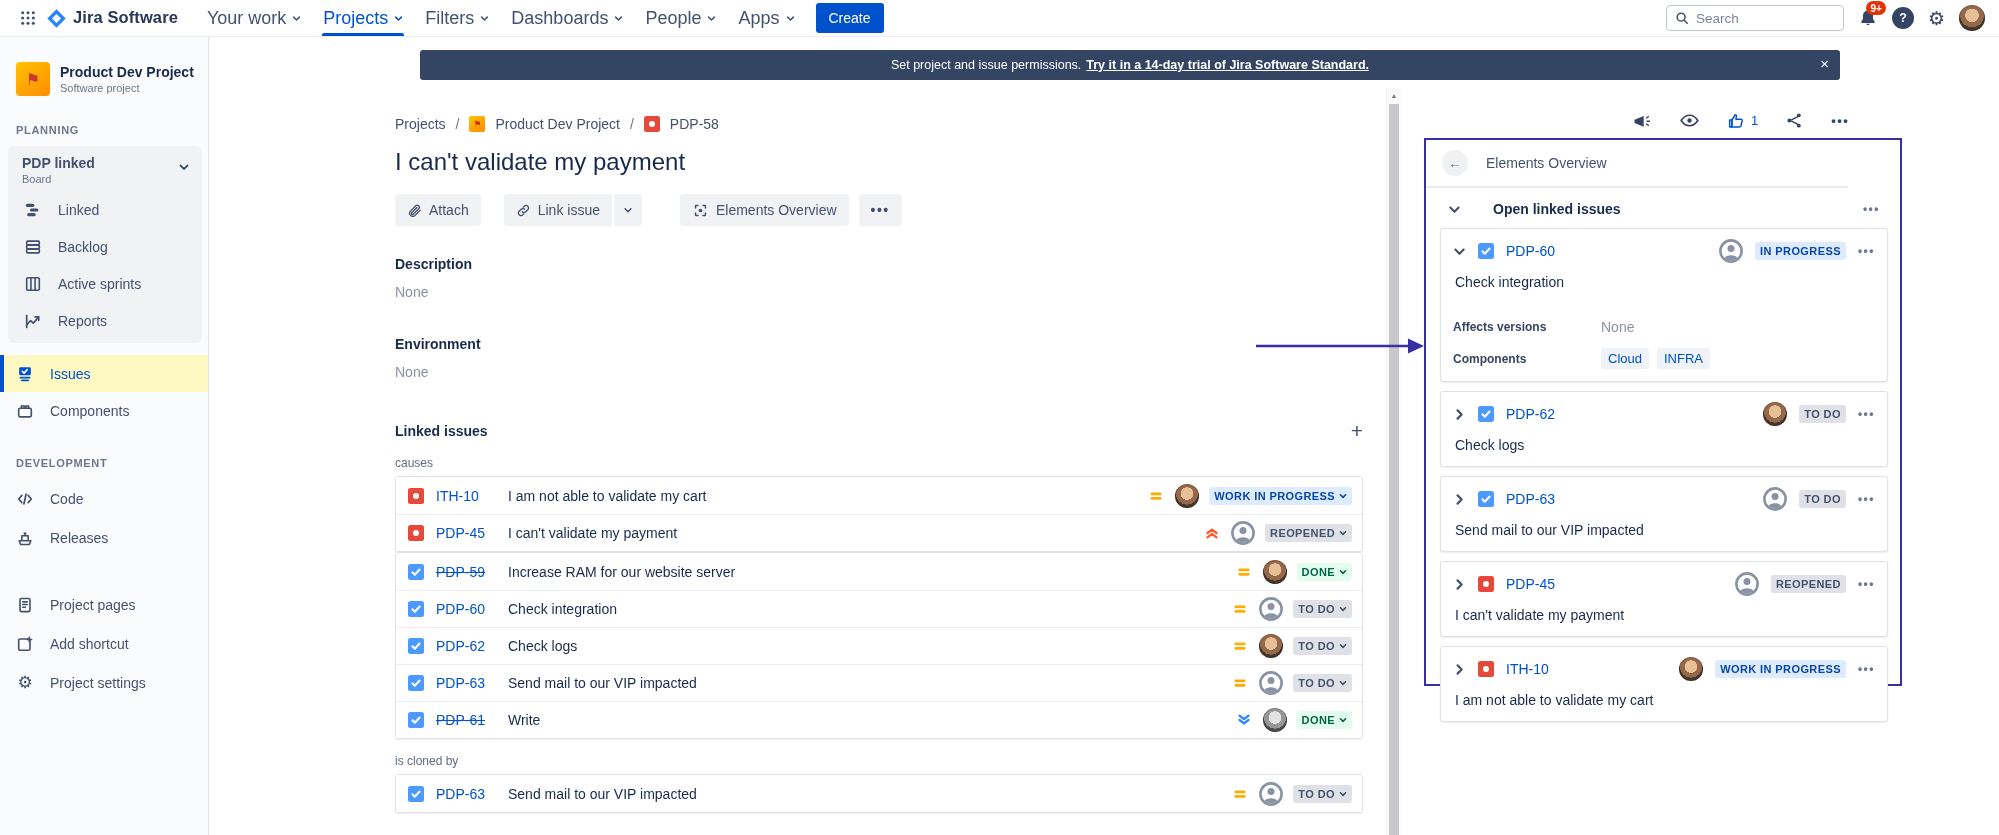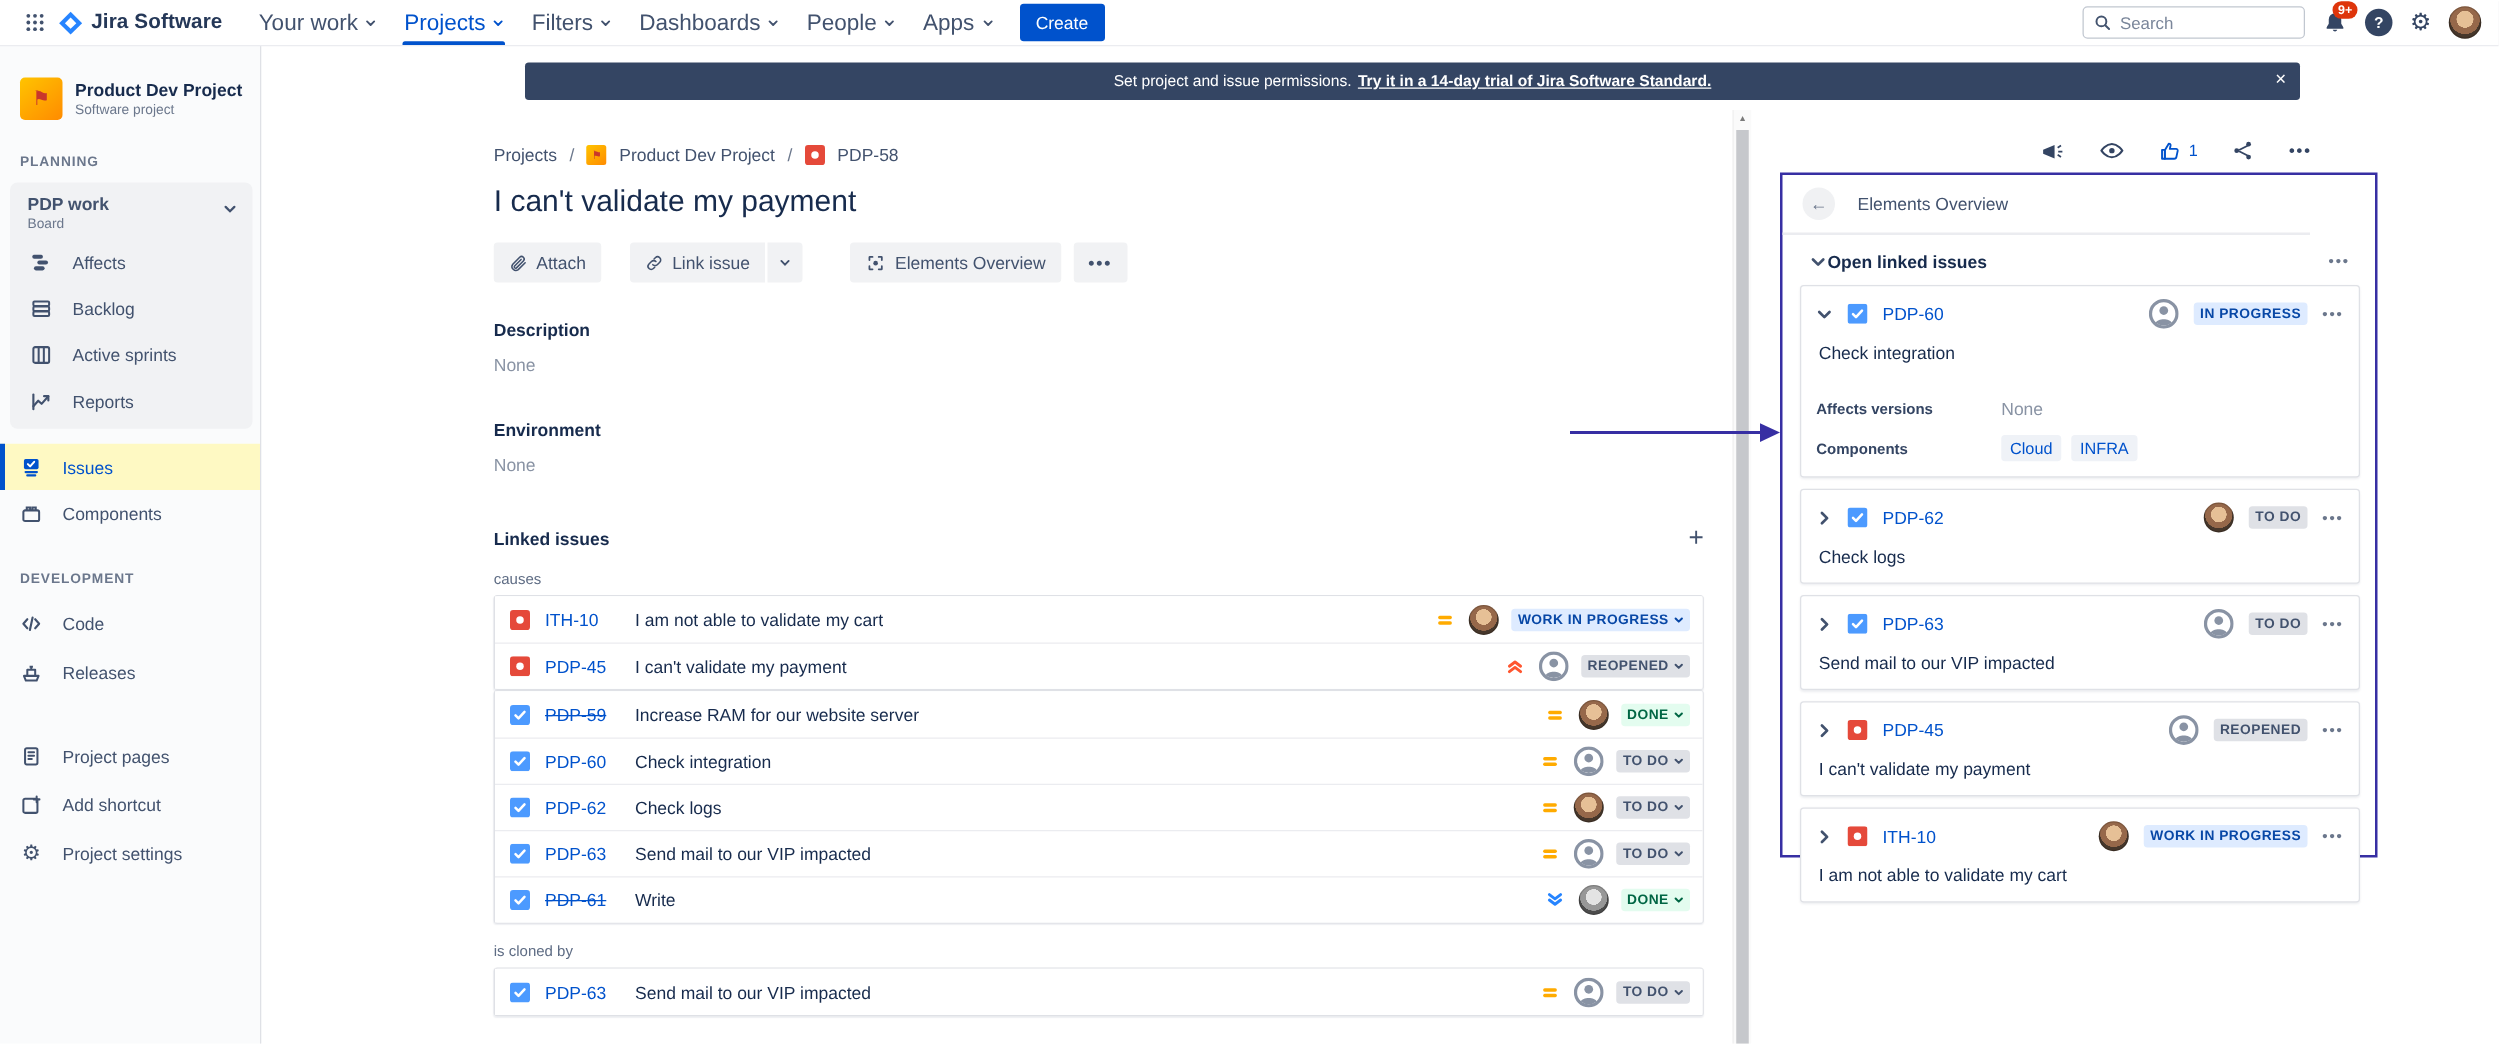--- a/index.html
+++ b/index.html
@@ -105,21 +105,21 @@
 
   
   .arrow{position:absolute;left:1254px;top:333px;z-index:15}
 
   
   .panel{position:absolute;left:1424px;top:138px;width:478px;height:548px;background:#fff;border:2px solid #372FA3;z-index:40}
   .panel-head{height:46px;display:flex;align-items:center;gap:18px;padding:0 16px}
   .back-btn{width:26px;height:26px;border-radius:50%;background:#F0F1F3;color:#6B778C;display:flex;align-items:center;justify-content:center;font-size:14px;cursor:pointer}
   .panel-title{font-size:14px;color:#42526E}
   .panel-head-divider{width:422px;height:2px;background:#EBECF0}
-  .panel-sec{display:flex;align-items:center;gap:1px;padding:13px 20px 7px 22px}
+  .panel-sec{display:flex;align-items:center;gap:32px;padding:13px 20px 7px 22px}
   .panel-sec .lbl{font-size:14px;font-weight:bold;color:#172B4D}
   .panel-sec .icn{color:#42526E;cursor:pointer}
   .pmore{color:#6B778C;font-weight:bold;letter-spacing:1.5px;cursor:pointer;font-size:12px}
   .panel-cards{padding:4px 12px 0 14px}
   .pcard{border:1px solid #DFE1E6;border-radius:3px;box-shadow:0 1px 2px rgba(9,30,66,.08);margin-bottom:9px;padding:10px 12px 12px;background:#fff}
   .pcard-head{display:flex;align-items:center;gap:12px}
   .pcard-head .exp{color:#42526E;cursor:pointer}
   .pcard-key{color:#0052CC;font-size:14px;cursor:pointer}
   .pcard-summary{margin:11px 0 1px 2px;font-size:14px;color:#172B4D}
   .pcard-fields{margin-top:29px}
@@ -240,39 +240,39 @@
     <span class="proj-avatar">⚑</span>
     <span>
       <div class="proj-name">Product Dev Project</div>
       <div class="proj-type">Software project</div>
     </span>
   </div>
   <div class="side-section">PLANNING</div>
   <div class="board-group">
     <div class="board-head">
       <span>
-        <div class="board-title">PDP work</div>
+        <div class="board-title">PDP linked</div>
         <div class="board-sub">Board</div>
       </span>
       <span class="icn">
         <svg width="12" height="12" viewBox="0 0 12 12" fill="none" stroke="currentColor" stroke-width="1.8" stroke-linecap="round">
             <path d="M2.5 4.5l3.5 3.5 3.5-3.5"></path>
           </svg>
       </span>
     </div>
     <div>
         <div class="side-item">
           <span class="icn">
             <svg width="18" height="18" viewBox="0 0 20 20" fill="currentColor">
               <rect x="2" y="3" width="9.5" height="3.6" rx="1.8"></rect>
               <rect x="6.5" y="8.2" width="9.5" height="3.6" rx="1.8"></rect>
               <rect x="3.5" y="13.4" width="9.5" height="3.6" rx="1.8"></rect>
             </svg>
           </span>
-          <span>Affects</span>
+          <span>Linked</span>
         </div>
         <div class="side-item">
           <span class="icn">
             <svg width="18" height="18" viewBox="0 0 20 20" fill="none" stroke="currentColor" stroke-width="1.8">
               <rect x="3" y="3.5" width="14" height="4" rx="1"></rect>
               <rect x="3" y="8" width="14" height="4" rx="1"></rect>
               <rect x="3" y="12.5" width="14" height="4" rx="1"></rect>
             </svg>
           </span>
           <span>Backlog</span>

